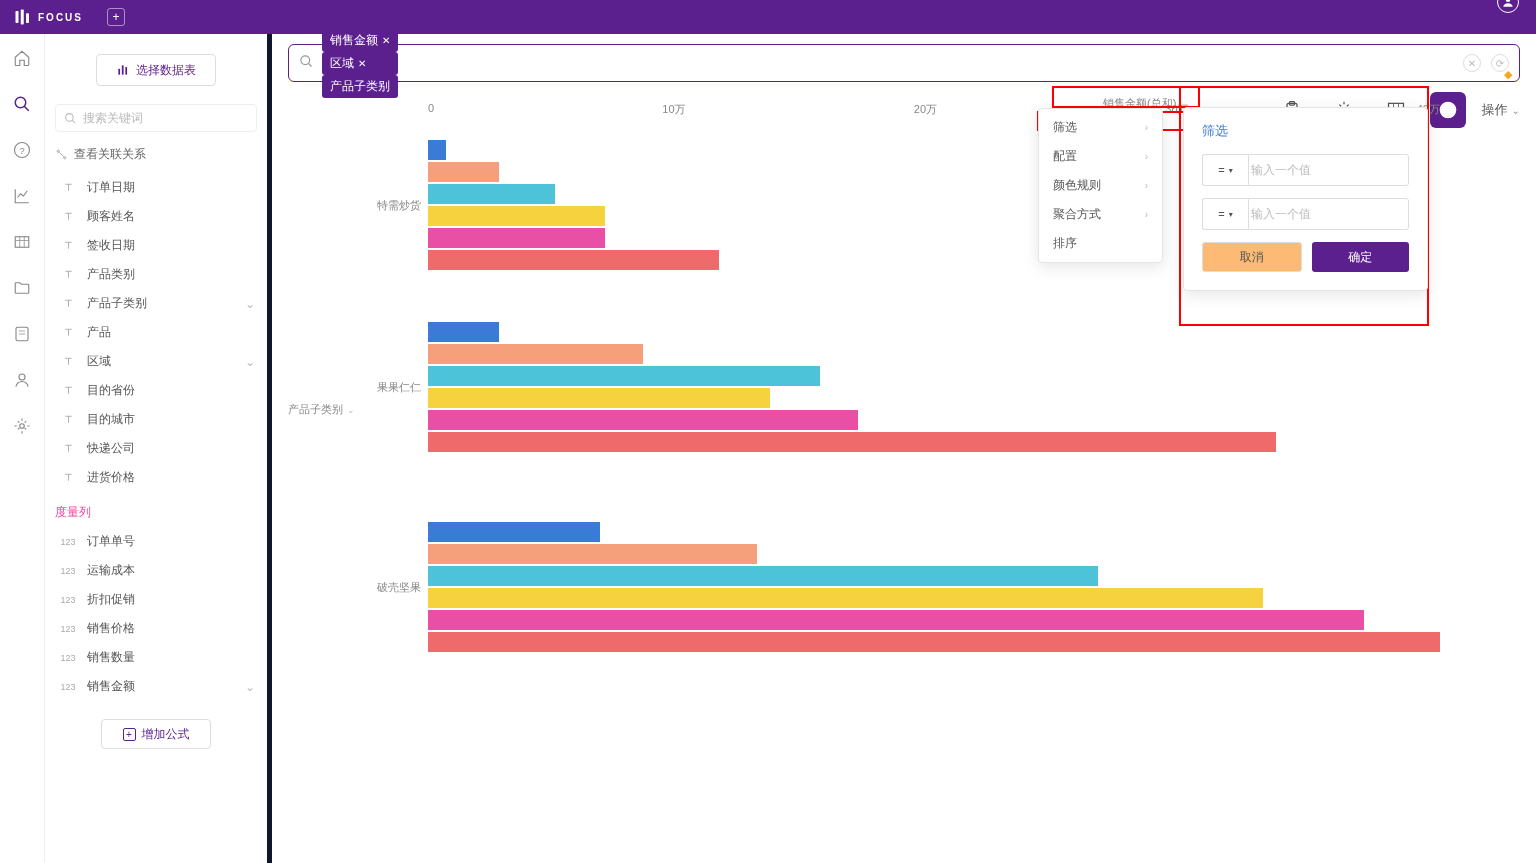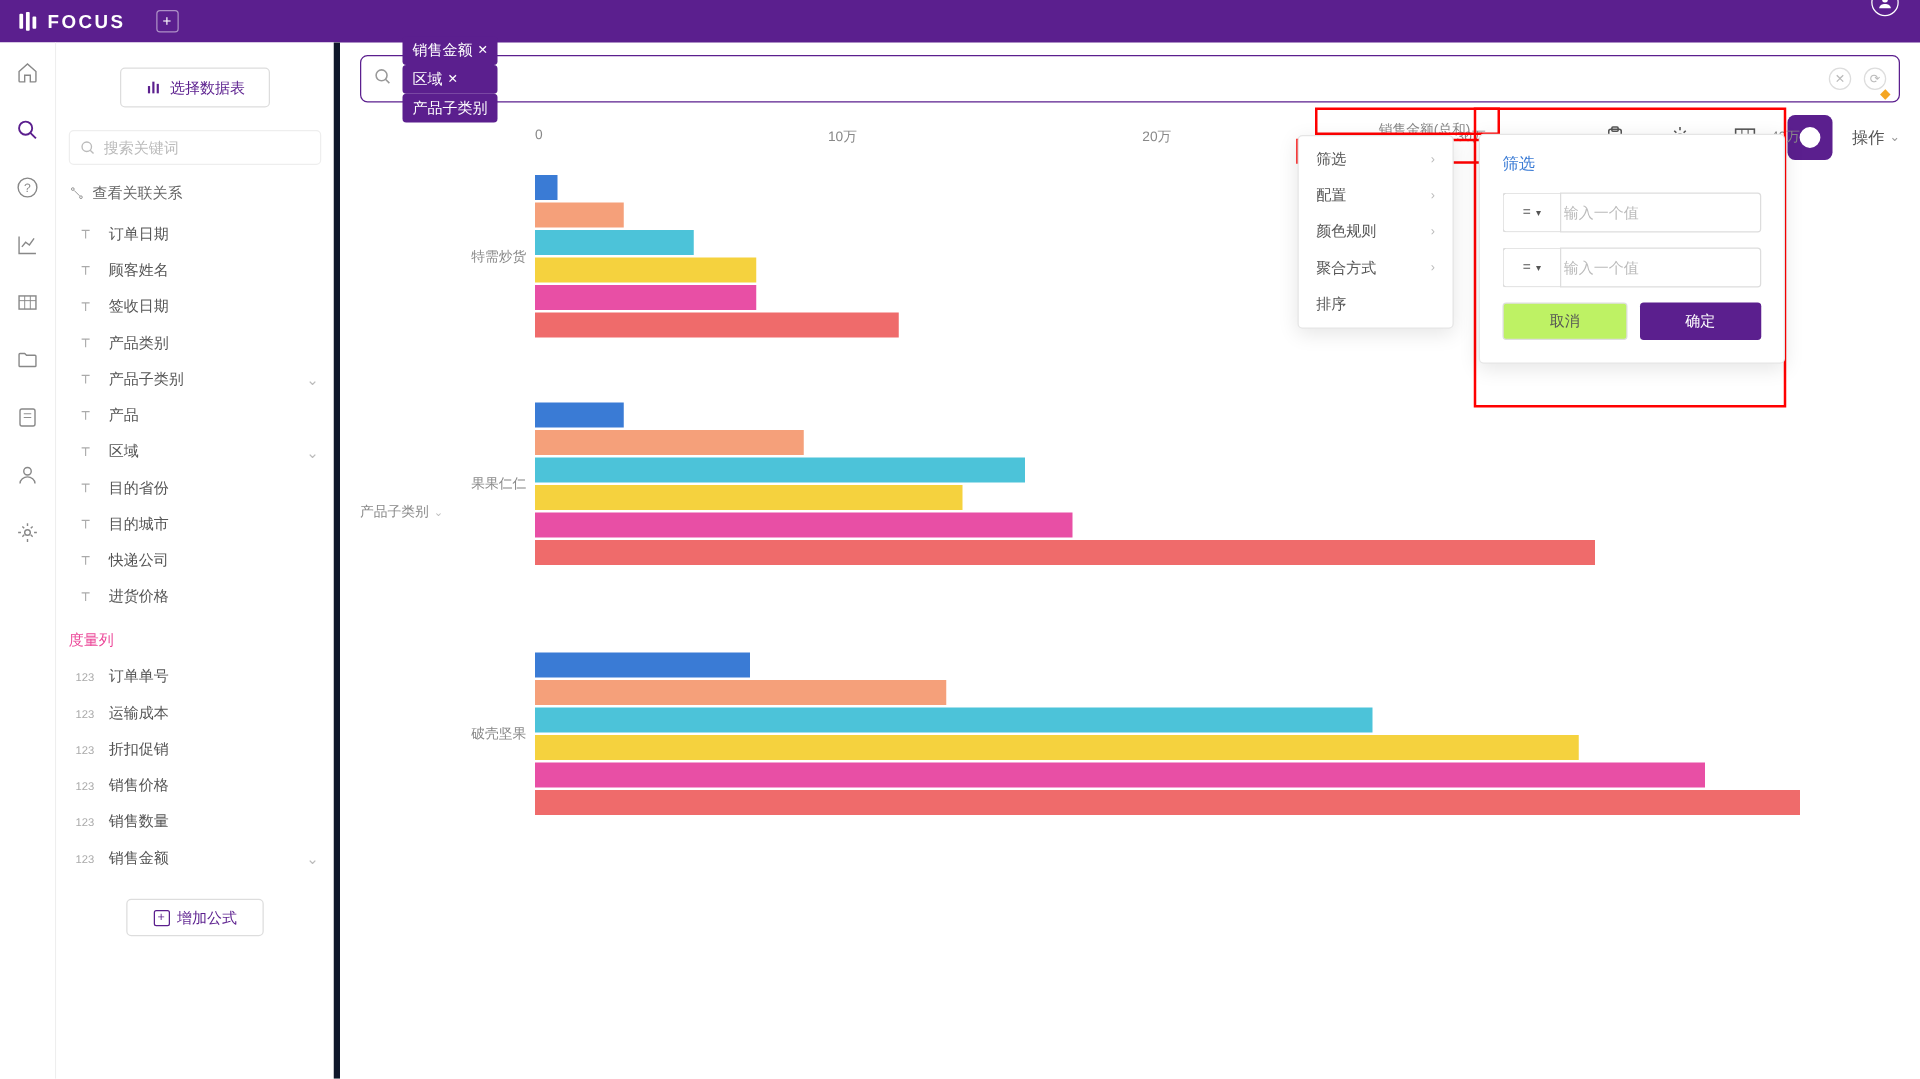--- a/index.html
+++ b/index.html
@@ -1,20 +1,20 @@
 <!DOCTYPE html>
 <html><head>
 <meta charset="utf-8">
 <style>
 * { margin:0; padding:0; box-sizing:border-box; font-family:"Microsoft YaHei",Arial,sans-serif; }
 body { background:#fff; font-size:13px; color:#333; overflow:hidden; }
 
 
 .topbar { height:34px; background:#5b1f8e; display:flex; align-items:center; padding:0 14px; color:#fff; }
-.logo { display:flex; align-items:center; gap:6px; font-weight:600; letter-spacing:2px; font-size:15px; }
+.logo { display:flex; align-items:center; gap:6px; font-weight:600; letter-spacing:2px; font-size:10px; }
 .logo-icon { width:18px; height:18px; display:flex; align-items:center; }
 .plus-tab { margin-left:24px; width:18px; height:18px; border:1px solid rgba(255,255,255,.5); border-radius:3px; display:flex; align-items:center; justify-content:center; font-size:12px; cursor:pointer; }
 .topbar-right { margin-left:auto; display:flex; align-items:center; gap:20px; font-size:13px;flex-direction:column; }
 .avatar { width:22px; height:22px; border-radius:50%; border:1.5px solid #fff; display:flex; align-items:center; justify-content:center; }
 .diamond { color:#f5a623; font-size:11px; }
 
 .main { display:flex; height:calc(100vh - 34px); }
 
 
 .nav-rail { width:45px; background:#fff; border-right:1px solid #eee; display:flex; flex-direction:column; align-items:center; padding-top:14px; gap:26px; }
@@ -71,21 +71,21 @@
 
 .filter-panel { position:absolute; background:#fff; border:1px solid #e5e5e5; border-radius:4px; box-shadow:0 4px 16px rgba(0,0,0,.1); padding:14px 18px 18px; width:245px; }
 .filter-title { color:#3a7bd5; font-size:13px; margin-bottom:14px; }
 .filter-row { display:flex; gap:0; margin-bottom:12px; height:32px; }
 .filter-sel { width:48px; border:1px solid #ddd; border-right:none; border-radius:3px 0 0 3px; display:flex; align-items:center; justify-content:center; font-size:11px; color:#555; gap:4px; cursor:pointer; }
 .filter-inp { flex:1; border:1px solid #ddd; border-radius:0 3px 3px 0; padding:0 2px; font-size:12px; outline:none; }
 .filter-inp::placeholder { color:#bbb; }
 .minmax { font-size:11px; color:#444; line-height:1.5; margin-bottom:14px; }
 .filter-btns { display:flex; gap:10px; }
 .fbtn { flex:1; height:30px; border-radius:3px; font-size:12px; display:flex; align-items:center; justify-content:center; cursor:pointer; }
-.fbtn.cancel { border:1px solid #ddd; color:#555; background:#bef264; }
+.fbtn.cancel { border:1px solid #ddd; color:#555; background:#fdba74; }
 .fbtn.ok { background:#5b1f8e; color:#fff; }
 
 svg { fill:currentColor; }
 </style>
 </head>
 <body>
 
 <div class="topbar">
   <div class="logo">
     <span class="logo-icon">

